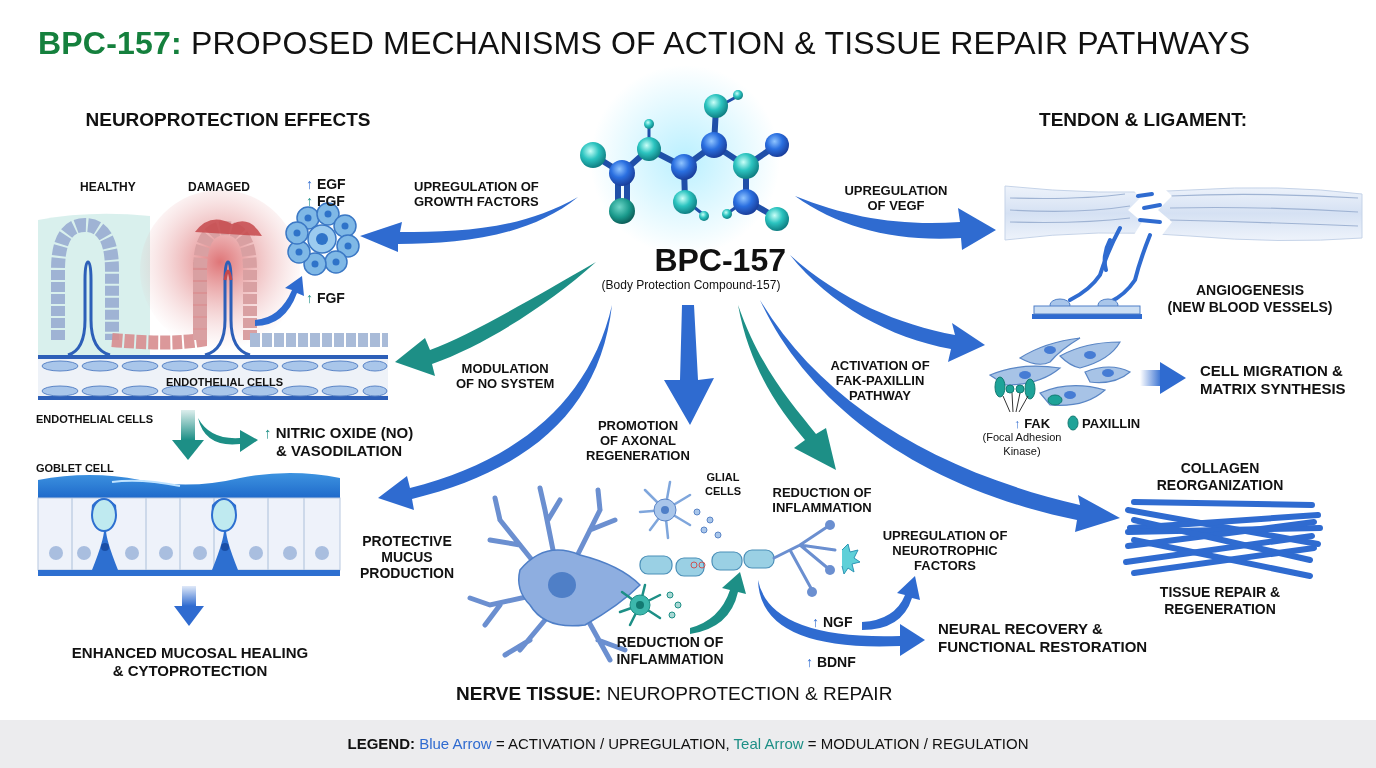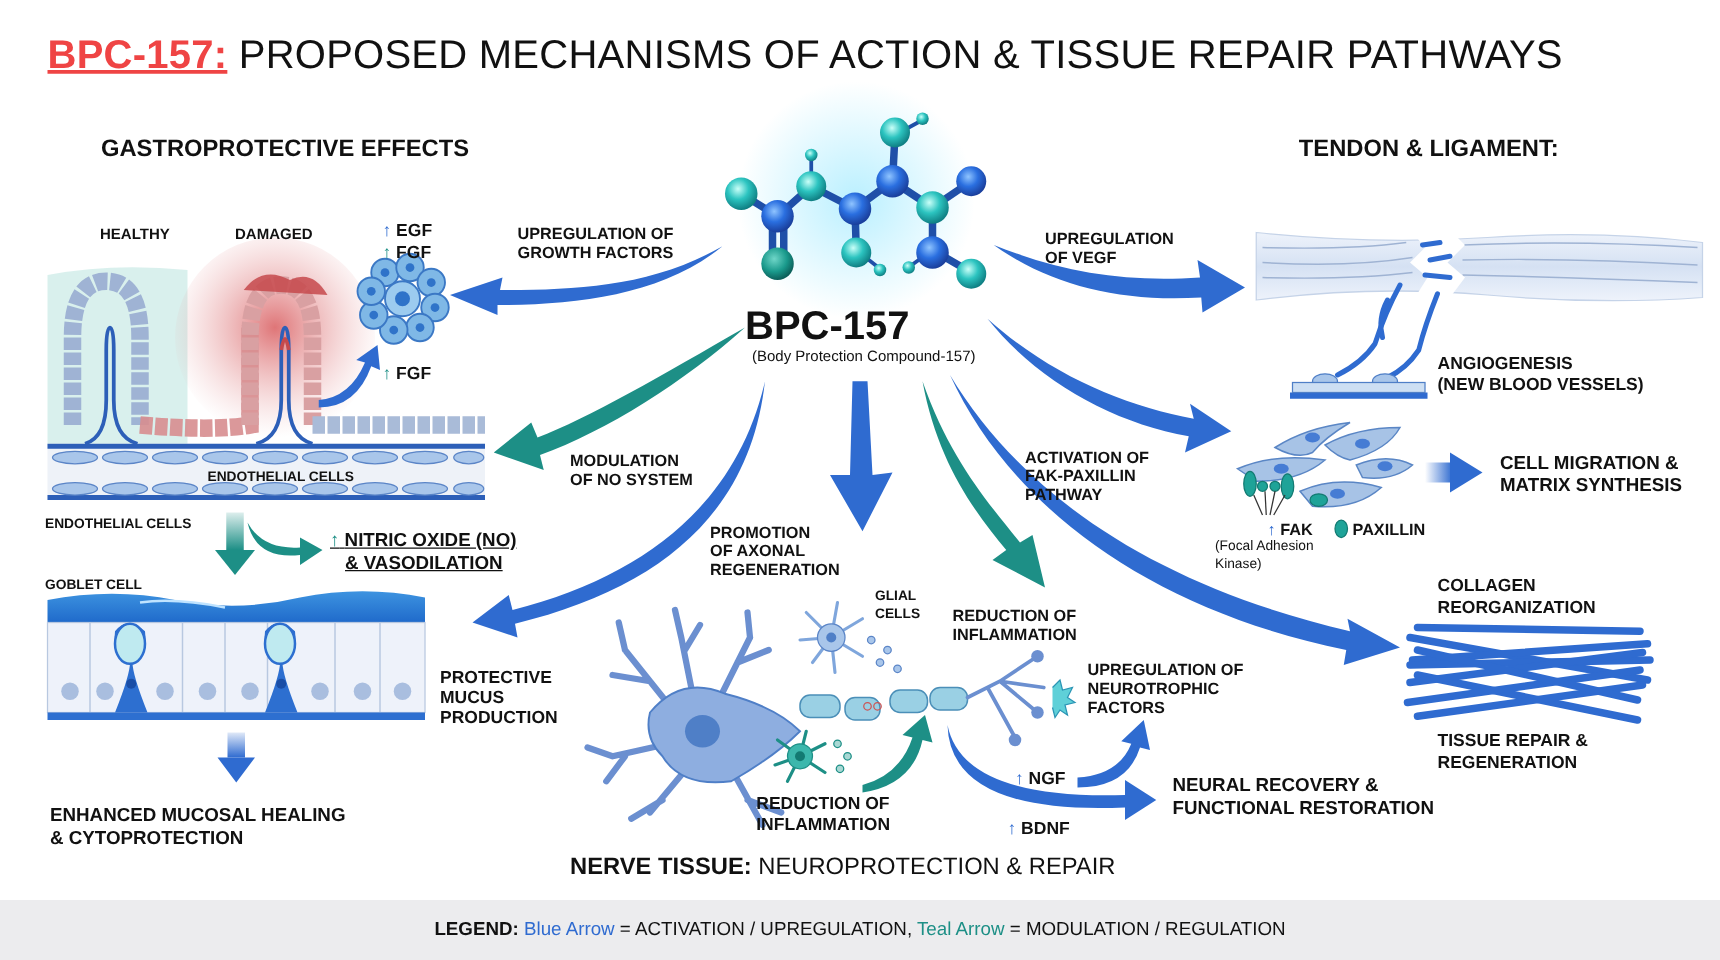--- a/index.html
+++ b/index.html
@@ -1,24 +1,24 @@
 <!DOCTYPE html>
 <html><head>
 <meta charset="utf-8">
 <style>
   * { box-sizing: border-box; margin: 0; padding: 0; }
   html, body { width: 1376px; height: 768px; overflow: hidden; background: #ffffff; }
   body { position: relative; font-family: "Liberation Sans", "DejaVu Sans", sans-serif; color: #111; }
   .abs { position: absolute; }
   .lbl { position: absolute; font-weight: 700; font-size: 14px; line-height: 17px; text-transform: uppercase; color: #111; white-space: nowrap; }
-  .ctr { }
+  .ctr { text-align: center; }
   .hdr { position: absolute; font-weight: 700; font-size: 19px; line-height: 24px; text-align: center; color: #111; white-space: nowrap; }
   #title { left: 38px; top: 24px; font-size: 32px; line-height: 38px; font-weight: 400; letter-spacing: 0.2px; }
-  #title .accent { color: #ef4444; font-weight: 700; text-decoration: underline; }
-  #drug-name { left: 596px; top: 242px; width: 190px; text-align: left; font-size: 32px; font-weight: 700; line-height: 36px; }
+  #title .accent { color: #15803d; font-weight: 700; }
+  #drug-name { left: 596px; top: 242px; width: 190px; text-align: right; font-size: 32px; font-weight: 700; line-height: 36px; }
   #drug-full { left: 560px; top: 278px; width: 262px; text-align: center; font-size: 12px; font-weight: 400; line-height: 14px; }
   .up { color: #2f6bd0; font-weight: 700; }
   .up.teal { color: #1d8f86; }
   #legend { left: 0; top: 734px; width: 1376px; text-align: center; font-size: 15px; line-height: 20px; white-space: nowrap; }
   #legend .k { font-weight: 700; }
   #legend .b { color: #2f6bd0; }
   #legend .t { color: #1d8f86; }
   #nerve-title { left: 456px; top: 682px; font-size: 19px; line-height: 24px; white-space: nowrap; text-align: right; }
   #nerve-title .k { font-weight: 700; }
   svg { position: absolute; left: 0; top: 0; }
@@ -382,38 +382,38 @@
 
   <rect x="0" y="720" width="1376" height="48" fill="#ececee"></rect>
 </svg>
 
 <div id="title" class="abs"><span class="accent">BPC-157:</span><span> PROPOSED MECHANISMS OF ACTION &amp; TISSUE REPAIR PATHWAYS</span></div>
 
 <div id="drug-name" class="abs">BPC-157</div>
 <div id="drug-full" class="abs">(Body Protection Compound-157)</div>
 
 <div class="hdr" style="left:48px;top:108px;width:360px;">
-  <div>GASTROPROTECTIVE EFFECTS</div>
+  <div>NEUROPROTECTION EFFECTS</div>
 </div>
 <div class="lbl" style="left:58px;top:179px;font-size:12px;padding-left:22px;">HEALTHY</div>
 <div class="lbl" style="left:188px;top:179px;font-size:12px;">DAMAGED</div>
 <div class="lbl" style="left:306px;top:176px;font-size:14px;"><span class="up">↑</span> <span>EGF</span></div>
 <div class="lbl" style="left:306px;top:193px;font-size:14px;"><span class="up teal">↑</span> <span>FGF</span></div>
 <div class="lbl" style="left:306px;top:290px;font-size:14px;"><span class="up teal">↑</span> <span>FGF</span></div>
 <div class="lbl" style="left:414px;top:179px;font-size:13px;line-height:15px;">
   <div>UPREGULATION OF</div>
   <div>GROWTH FACTORS</div>
 </div>
 <div class="lbl" style="left:166px;top:374px;font-size:11px;">ENDOTHELIAL CELLS</div>
 <div class="lbl" style="left:36px;top:411px;font-size:11px;">ENDOTHELIAL CELLS</div>
 <div class="lbl ctr" style="left:456px;top:361px;font-size:13px;line-height:15px;">
   <div>MODULATION</div>
   <div>OF NO SYSTEM</div>
 </div>
-<div class="lbl" style="left:264px;top:424px;font-size:15px;line-height:18px;text-decoration:underline;">
+<div class="lbl" style="left:264px;top:424px;font-size:15px;line-height:18px;">
   <div><span class="up teal">↑</span> <span>NITRIC OXIDE (NO)</span></div>
   <div style="padding-left:12px">&amp; VASODILATION</div>
 </div>
 <div class="lbl" style="left:36px;top:460px;font-size:11px;">GOBLET CELL</div>
 <div class="lbl ctr" style="left:352px;top:533px;font-size:14px;line-height:16px;width:110px;">
   <div>PROTECTIVE</div>
   <div>MUCUS</div>
   <div>PRODUCTION</div>
 </div>
 <div class="lbl ctr" style="left:40px;top:644px;width:300px;font-size:15px;line-height:18px;">

